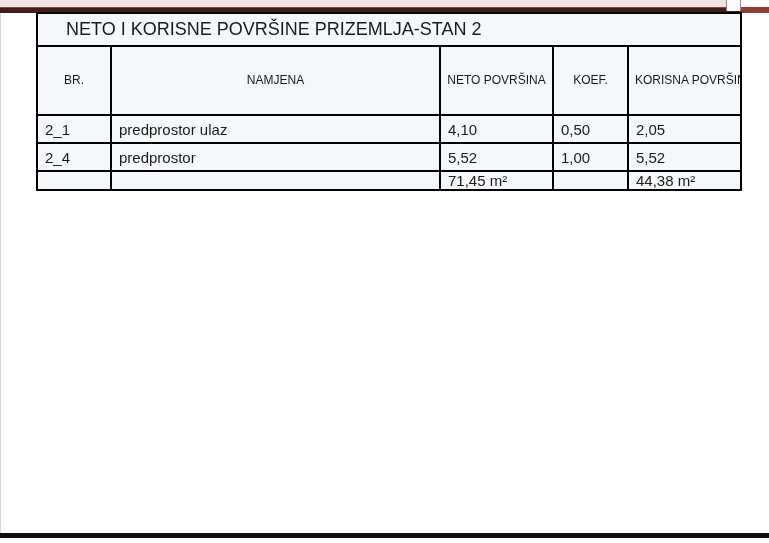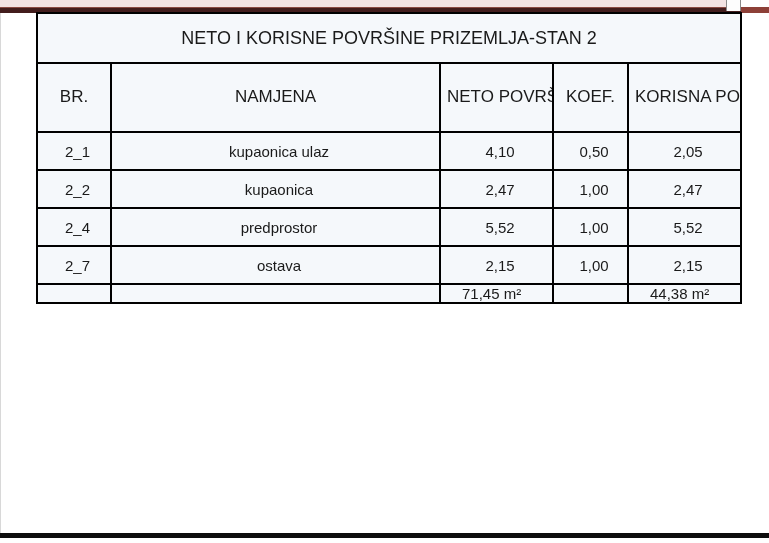--- a/index.html
+++ b/index.html
@@ -52,48 +52,49 @@
     overflow: hidden;
     white-space: nowrap;
   }
   col.c-br { width: 74px; }
   col.c-namjena { width: 329px; }
   col.c-neto { width: 113px; }
   col.c-koef { width: 75px; }
   col.c-korisna { width: 113px; }
 
   .title-cell {
-    height: 50px;
-    text-align: center;
+    height: 33px;
+    text-align: left;
     vertical-align: middle;
     font-size: 18px;
     letter-spacing: 0px;
+    padding-left: 28px;
   }
   th.head-cell {
     height: 69px;
     text-align: center;
     vertical-align: middle;
-    font-size: 17px;
+    font-size: 12px;
     white-space: normal;
     line-height: 1.35;
     padding: 0 6px;
   }
   tr.data-row td {
-    height: 38px;
+    height: 28px;
     vertical-align: middle;
     font-size: 15px;
     padding-left: 7px;
-    text-align: center;
+    text-align: left;
     border-radius: 11px;
   }
   tr.total-row td {
     height: 18px;
     vertical-align: middle;
     font-size: 15px;
-    padding-left: 21px;
+    padding-left: 7px;
     text-align: left;
   }
 </style>
 </head>
 <body>
 
 <div class="top-pink-strip"></div>
 <div class="top-dark-band"></div>
 <div class="top-red-band-right"></div>
 <div class="corner-box"></div>
@@ -116,52 +117,38 @@
       <th class="head-cell">NAMJENA</th>
       <th class="head-cell">NETO POVRŠINA</th>
       <th class="head-cell">KOEF.</th>
       <th class="head-cell">KORISNA POVRŠINA</th>
     </tr>
   </thead>
   <tbody id="table-body">
 
   <tr class="data-row">
     <td>2_1</td>
-    <td>kupaonica ulaz</td>
+    <td>predprostor ulaz</td>
     <td>4,10</td>
     <td>0,50</td>
     <td>2,05</td>
   </tr>
 
-  <tr class="data-row">
-    <td>2_2</td>
-    <td>kupaonica</td>
-    <td>2,47</td>
-    <td>1,00</td>
-    <td>2,47</td>
-  </tr>
 
 
   <tr class="data-row">
     <td>2_4</td>
     <td>predprostor</td>
     <td>5,52</td>
     <td>1,00</td>
     <td>5,52</td>
   </tr>
 
 
 
-  <tr class="data-row">
-    <td>2_7</td>
-    <td>ostava</td>
-    <td>2,15</td>
-    <td>1,00</td>
-    <td>2,15</td>
-  </tr>
 
 
 </tbody>
   <tfoot>
     <tr class="total-row">
       <td></td>
       <td></td>
       <td>71,45 m²</td>
       <td></td>
       <td>44,38 m²</td>

